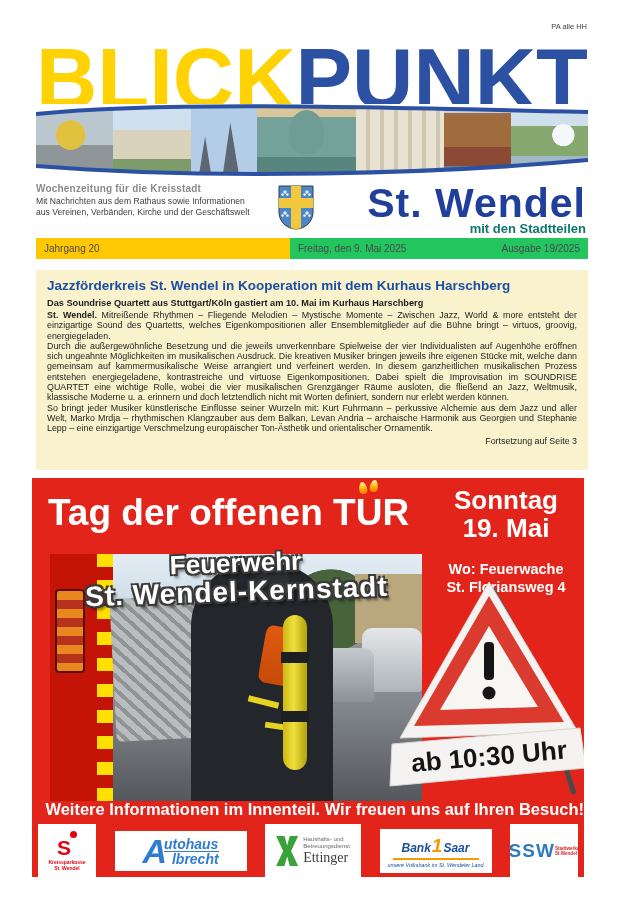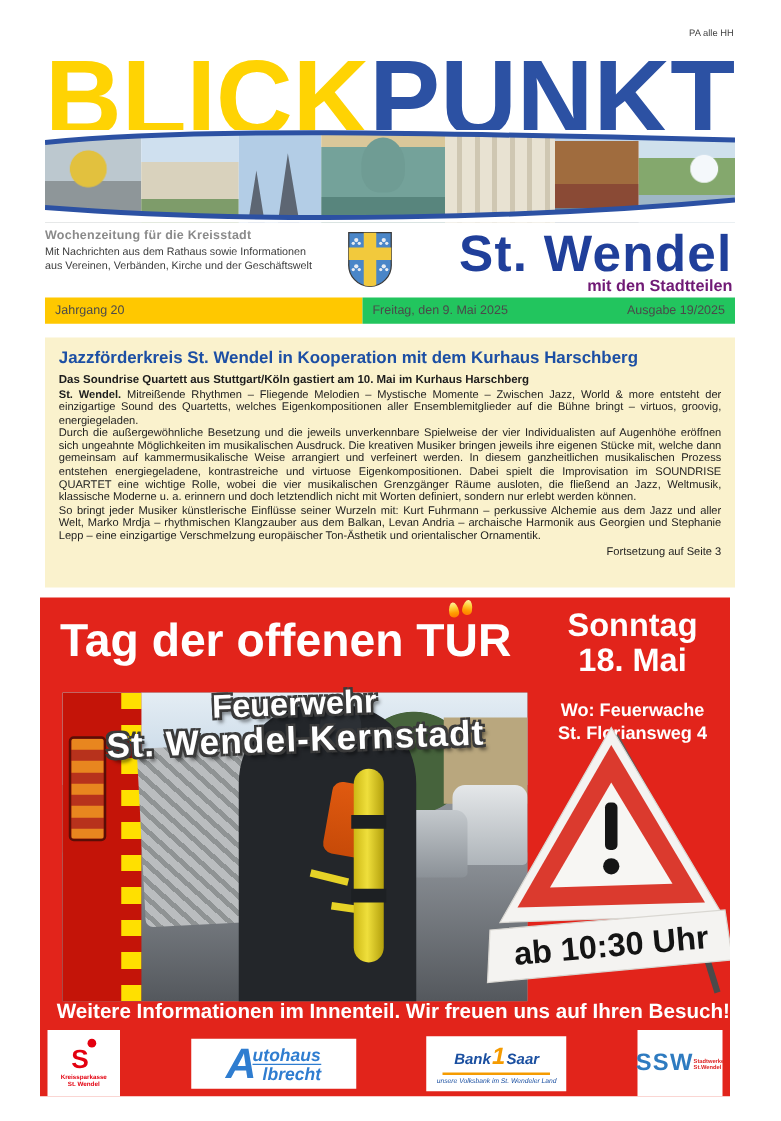--- a/index.html
+++ b/index.html
@@ -28,21 +28,21 @@
   .pt7 { width:14%; background:radial-gradient(circle at 68% 42%, #f4f8fb 0 16%, rgba(0,0,0,0) 17%), linear-gradient(180deg,#cfe0ec 0 30%, #84a86d 30% 70%, #9fb7c6 70% 100%); }
   .strip-wave { position:absolute; inset:0; pointer-events:none; }
   
   .subheader { position:absolute; top:183px; left:36px; width:552px; height:52px; display:flex; }
   .tagline-block { width:242px; }
   .tagline-title { font-size:10px; font-weight:bold; color:#8a8a8a; letter-spacing:0.2px; }
   .tagline-small { font-size:8.6px; color:#3c3c3c; margin-top:2px; line-height:10.5px; }
   .crest-wrap { width:40px; padding-top:2px; }
   .city-block { flex:1; text-align:right; padding-right:2px; }
   .city-name { font-size:41px; font-weight:bold; color:#203f9a; line-height:40px; letter-spacing:1px; }
-  .city-suffix { font-size:13px; font-weight:bold; color:#701a75; margin-top:-2px; }
+  .city-suffix { font-size:13px; font-weight:bold; color:#0f766e; margin-top:-2px; }
   
   .issue-bar { position:absolute; top:238px; left:36px; width:552px; height:21px; display:flex; font-size:10px; color:#4a4a4a;align-items:flex-end; }
   .issue-yellow { width:46%; background:#ffc800; line-height:21px; padding-left:8px; }
   .issue-blue { width:54%; background:#22c55e; line-height:21px; display:flex; }
   .issue-date { padding-left:8px; }
   .issue-number { margin-left:auto; padding-right:8px; }
   
   .article { position:absolute; top:270px; left:36px; width:552px; height:200px; background:#faf2cd; padding:8px 11px 6px 11px; }
   .article-headline { font-size:13.5px; font-weight:bold; color:#1c4fa4; margin-bottom:5px; }
   .article-subheadline { font-size:9.2px; font-weight:bold; color:#1d1d1d; margin-bottom:2px; }
@@ -211,21 +211,21 @@
     </div>
     <div class="article-continuation">Fortsetzung auf Seite 3</div>
   </div>
 
   <div class="ad">
 
     <div class="ad-title"><span>Tag der offenen T</span><span class="uflame"><span>U</span><span class="flame f1"></span><span class="flame f2"></span></span><span>R</span></div>
 
     <div class="ad-right">
       <div class="ad-day">Sonntag</div>
-      <div class="ad-date">18. Mai</div>
+      <div class="ad-date">19. Mai</div>
       <div class="ad-where">
         <span>Wo: Feuerwache</span><br>
         <span>St. Floriansweg 4</span>
       </div>
     </div>
 
     <div class="ff-photo">
       <div class="ff-sky"></div>
       <div class="ff-trees"></div>
       <div class="ff-buildings"></div>
@@ -282,20 +282,28 @@
       </div>
 
       <div class="logo-box box-autohaus">
         <div class="ah-a">A</div>
         <div class="ah-words">
           <span class="ah-w w1">utohaus</span>
           <span class="ah-w w2">lbrecht</span>
         </div>
       </div>
 
+      <div class="logo-box box-ettinger">
+        <div class="ett-symbol"></div>
+        <div class="ett-lines">
+          <span class="ett-small">Haushalts- und</span>
+          <span class="ett-small">Betreuungsdienst</span>
+          <span class="ett-name">Ettinger</span>
+        </div>
+      </div>
 
       <div class="logo-box box-bank">
         <div class="bank-row">
           <span class="bank-part">Bank</span>
           <span class="bank-one">1</span>
           <span class="bank-part">Saar</span>
         </div>
         <div class="bank-rule"></div>
         <div class="bank-tagline">unsere Volksbank im St. Wendeler Land</div>
       </div>

